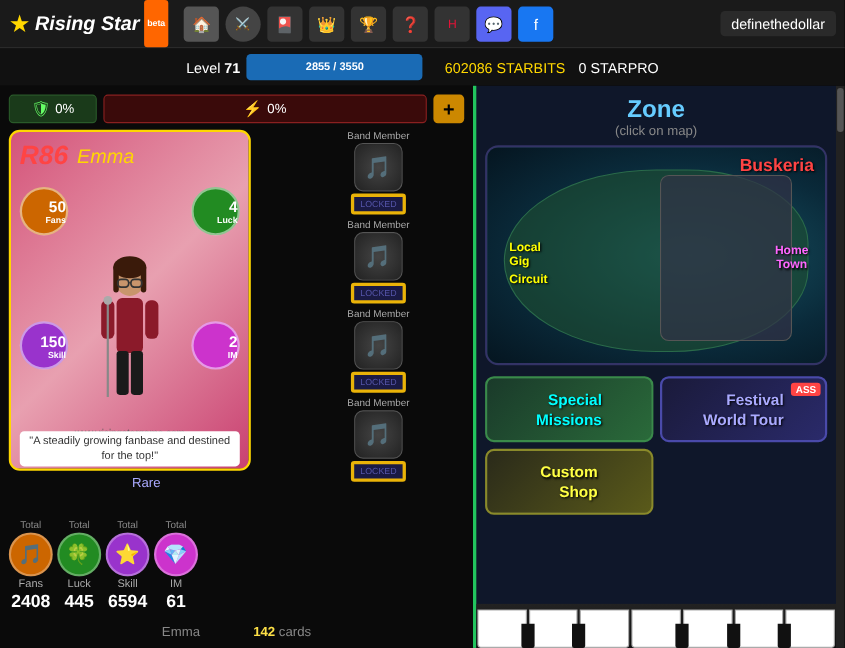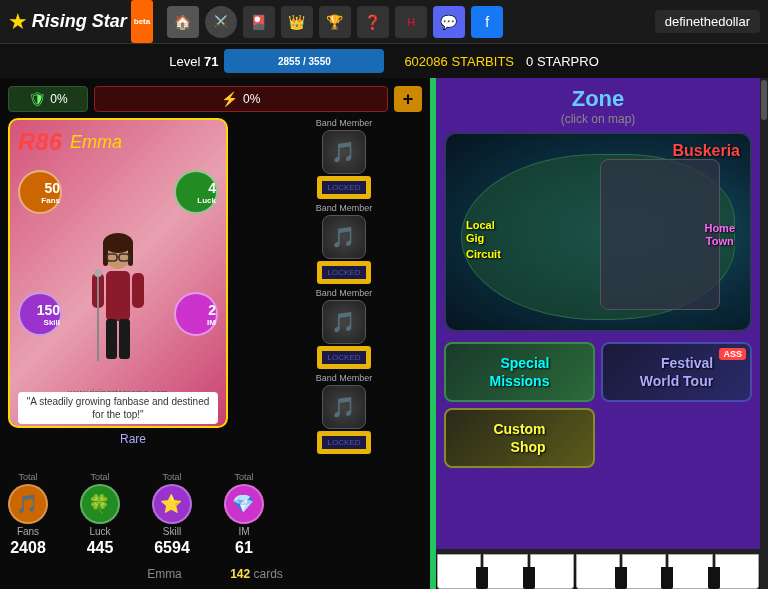--- a/index.html
+++ b/index.html
@@ -308,27 +308,27 @@
       justify-content: center;
       color: white;
       font-size: 20px;
     }
     .band-locked {
       background: #1a1a44;
       color: #5555aa;
       font-size: 8px;
       padding: 2px 6px;
       border-radius: 3px;
-      border: 5px solid #eab308;
+      border: 3px solid #eab308;
     }
 
     
     .totals-row {
       display: flex;
-      gap: 32px;
+      gap: 4px;
       align-items: center;
       padding: 4px 0;
     }
     .total-item {
       display: flex;
       flex-direction: column;
       align-items: center;
       gap: 2px;
     }
     .total-icon-circle {
@@ -351,24 +351,24 @@
     .from-cards {
       color: #888;
       font-size: 12px;
       text-align: center;
     }
     .cards-num { color: #fde047; font-weight: bold; margin-left: 45px; }
 
     
     .right-panel {
       flex: 1;
-      background: #4c1d95;
+      background: #0f172a;
       display: flex;
       flex-direction: column;
-      border-left: 6px solid #22c55e;
+      border-left: 3px solid #22c55e;
     }
     .zone-header {
       text-align: center;
       padding: 8px 0 2px;
     }
     .zone-title {
       color: #66ccff;
       font-size: 22px;
       font-weight: bold;
     }

